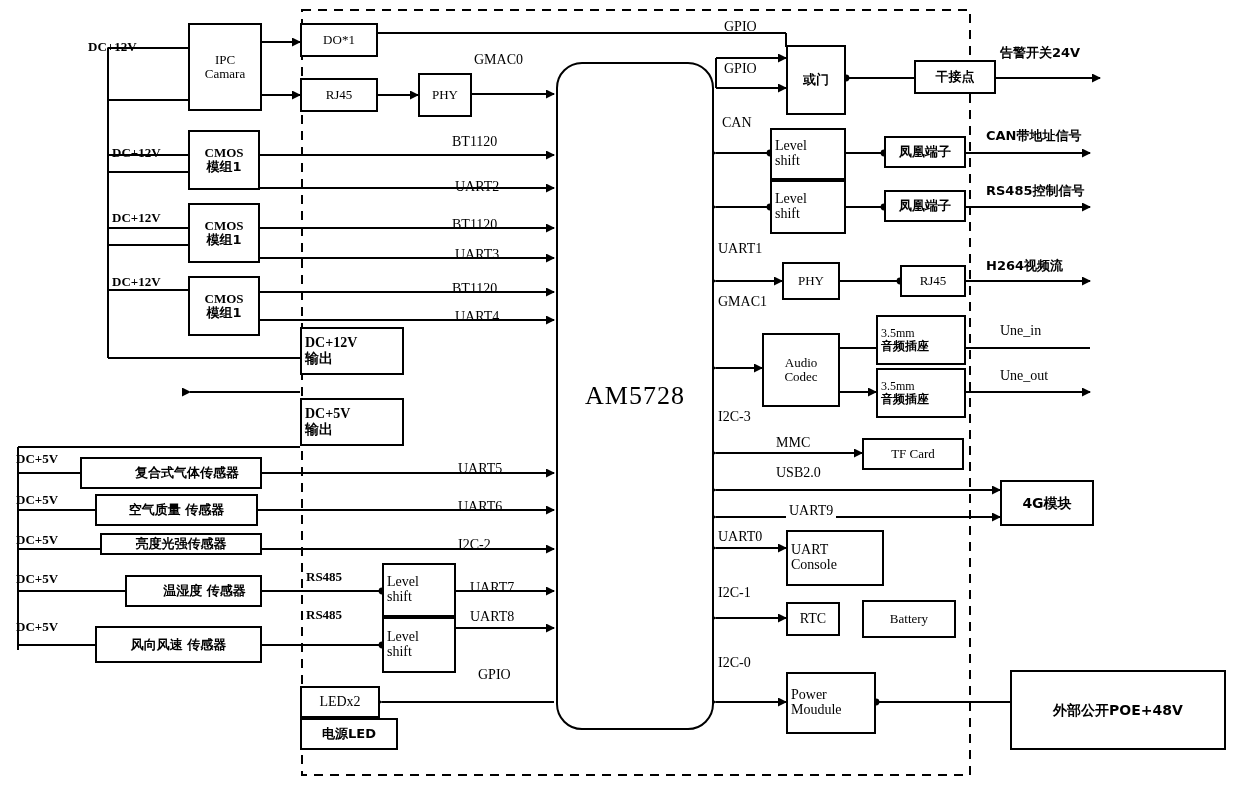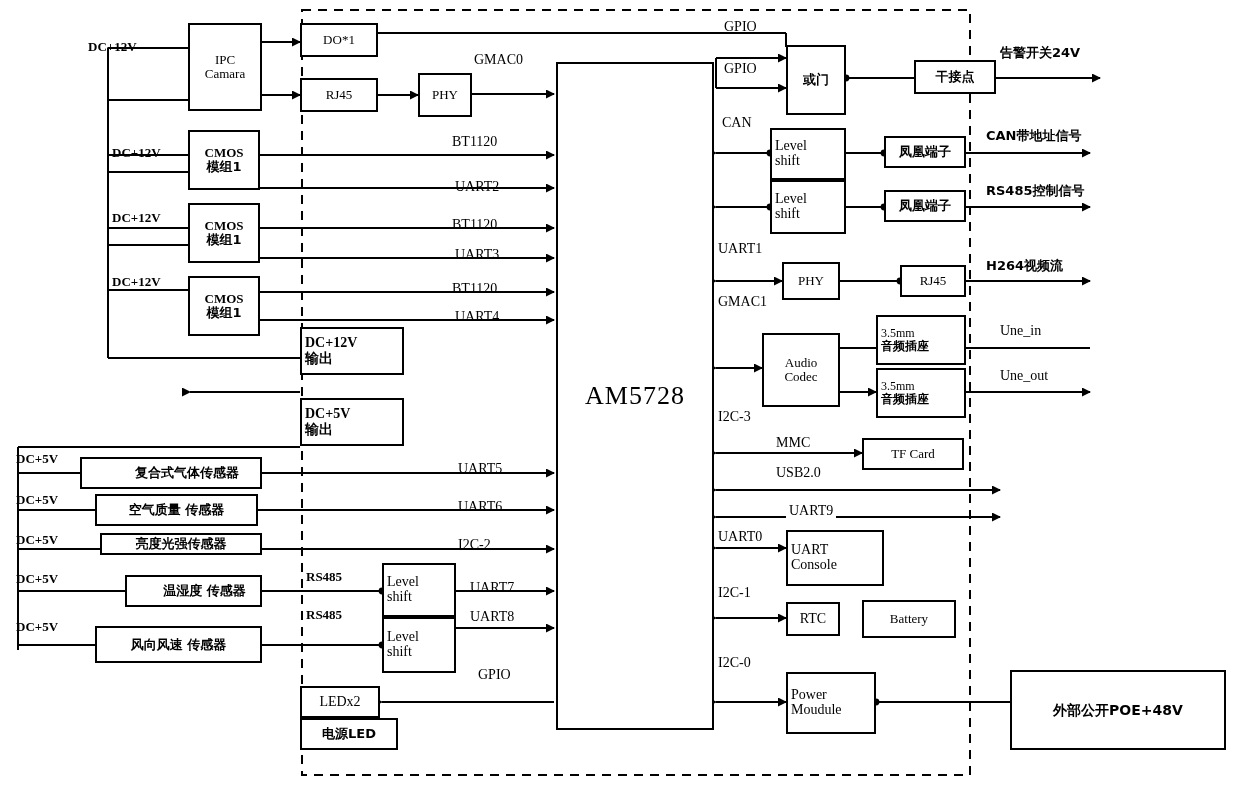--- a/index.html
+++ b/index.html
@@ -208,21 +208,21 @@
     <span class="ln f14" style="text-align:left;">shift</span>
   </div>
 
   <div class="box" style="left:300px;top:686px;width:80px;height:32px;">
     <span class="ln f14">LEDx2</span>
   </div>
   <div class="box" style="left:300px;top:718px;width:98px;height:32px;">
     <span class="ln f13 cjk bold">电源LED</span>
   </div>
 
-  <div class="box" style="left:556px;top:62px;width:158px;height:668px;justify-content:center;">
+  <div class="box" style="left:556px;top:62px;width:158px;height:668px;justify-content:center;border-radius:26px;">
     <span class="ln big">AM5728</span>
   </div>
 
   <div class="box" style="left:786px;top:45px;width:60px;height:70px;">
     <span class="ln f15 cjk bold">或门</span>
   </div>
 
   <div class="box" style="left:914px;top:60px;width:82px;height:34px;">
     <span class="ln f15 cjk bold">干接点</span>
   </div>
@@ -261,20 +261,23 @@
   </div>
   <div class="box left" style="left:876px;top:368px;width:90px;height:50px;">
     <span class="ln f12" style="text-align:left;">3.5mm</span>
     <span class="ln f12 cjk bold" style="text-align:left;">音频插座</span>
   </div>
 
   <div class="box" style="left:862px;top:438px;width:102px;height:32px;">
     <span class="ln f15">TF Card</span>
   </div>
 
+  <div class="box" style="left:1000px;top:480px;width:94px;height:46px;">
+    <span class="ln f14 cjk bold">4G模块</span>
+  </div>
 
   <div class="box left" style="left:786px;top:530px;width:98px;height:56px;">
     <span class="ln f14" style="text-align:left;">UART</span>
     <span class="ln f14" style="text-align:left;">Console</span>
   </div>
 
   <div class="box" style="left:786px;top:602px;width:54px;height:34px;">
     <span class="ln f14">RTC</span>
   </div>
 

